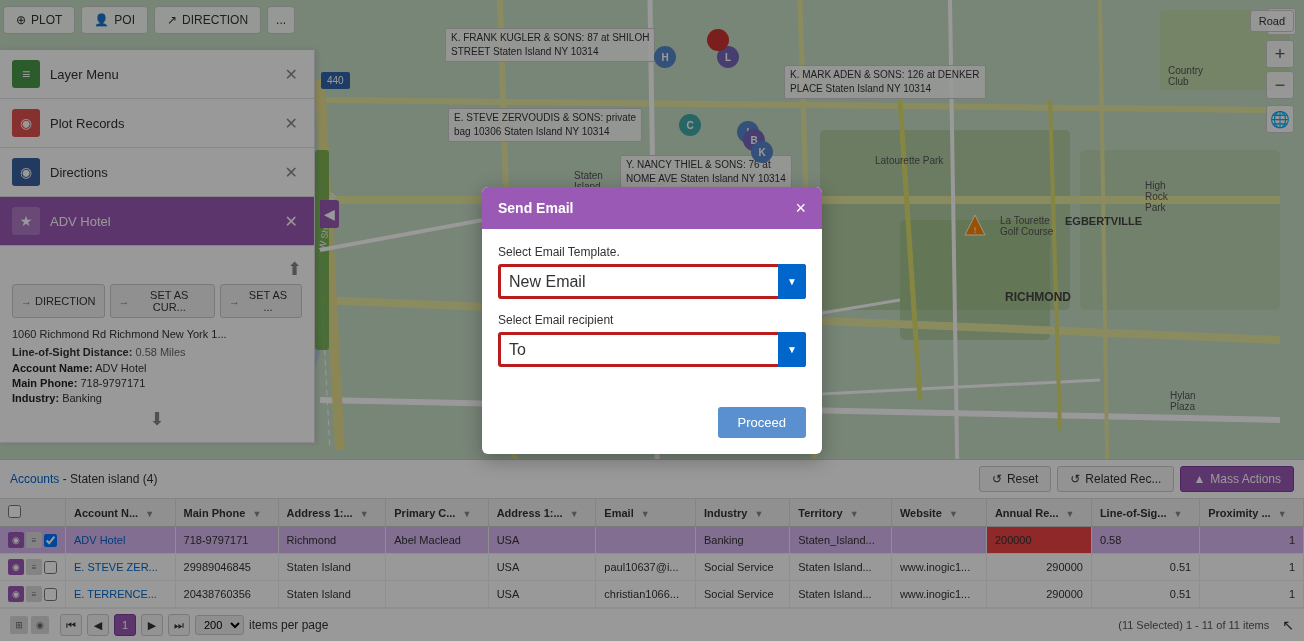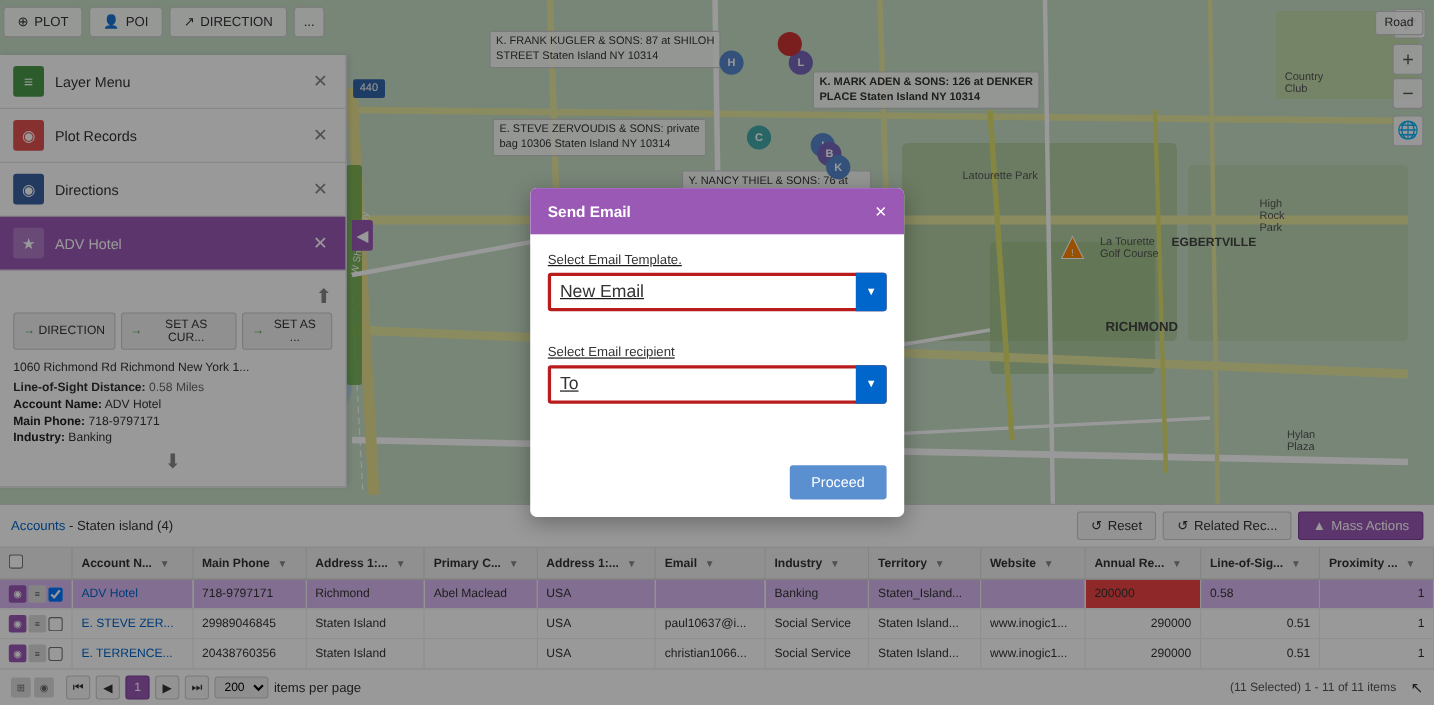--- a/index.html
+++ b/index.html
@@ -310,22 +310,21 @@
       font-size: 18px;
       color: #fff;
       line-height: 1;
     }
 
     #modal-body {
       padding: 16px;
     }
 
     .form-group {
-      margin-bottom: 30px;
-      text-decoration: underline;
+      margin-bottom: 14px;
     }
     .form-label {
       display: block;
       font-size: 12px;
       color: #333;
       margin-bottom: 5px;
     }
     .form-select-wrapper {
       position: relative;
       display: flex;
@@ -482,21 +481,21 @@
 
     <polygon points="975,215 985,235 965,235" fill="#ff8800" stroke="#fff" stroke-width="1"></polygon>
     <text x="975" y="233" text-anchor="middle" font-size="9" fill="#fff">!</text>
 
     <text x="325" y="250" font-size="9" fill="#fff" transform="rotate(-80, 325, 250)">W Shore Expy</text>
 
     <rect x="1160" y="10" width="130" height="80" rx="3" fill="#c0d8a0" opacity="0.7"></rect>
   </svg>
 
   <div class="map-label" style="top:28px; left:445px; font-size:10px; line-height:1.4;">K. FRANK KUGLER &amp; SONS: 87 at SHILOH<br>STREET Staten Island NY 10314</div>
-  <div class="map-label" style="top:65px; left:739px; font-size:10px; line-height:1.4;font-weight:bold;">K. MARK ADEN &amp; SONS: 126 at DENKER<br>PLACE Staten Island NY 10314</div>
+  <div class="map-label" style="top:65px; left:784px; font-size:10px; line-height:1.4;">K. MARK ADEN &amp; SONS: 126 at DENKER<br>PLACE Staten Island NY 10314</div>
   <div class="map-label" style="top:108px; left:448px; font-size:10px; line-height:1.4;">E. STEVE ZERVOUDIS &amp; SONS: private<br>bag 10306 Staten Island NY 10314</div>
   <div class="map-label" style="top:155px; left:620px; font-size:10px; line-height:1.4;">Y. NANCY THIEL &amp; SONS: 76 at<br>NOME AVE Staten Island NY 10314</div>
 
   <div class="map-pin" style="top:57px; left:665px; background:#5588cc;">H</div>
   <div class="map-pin" style="top:57px; left:728px; background:#7766bb;">L</div>
   <div class="map-pin" style="top:40px; left:718px; background:#cc3333;"></div>
   <div class="map-pin" style="top:132px; left:748px; background:#5588cc;">I</div>
   <div class="map-pin" style="top:125px; left:690px; background:#44aaaa;">C</div>
   <div class="map-pin" style="top:140px; left:754px; background:#7766bb;">B</div>
   <div class="map-pin" style="top:152px; left:762px; background:#5588cc;">K</div>

